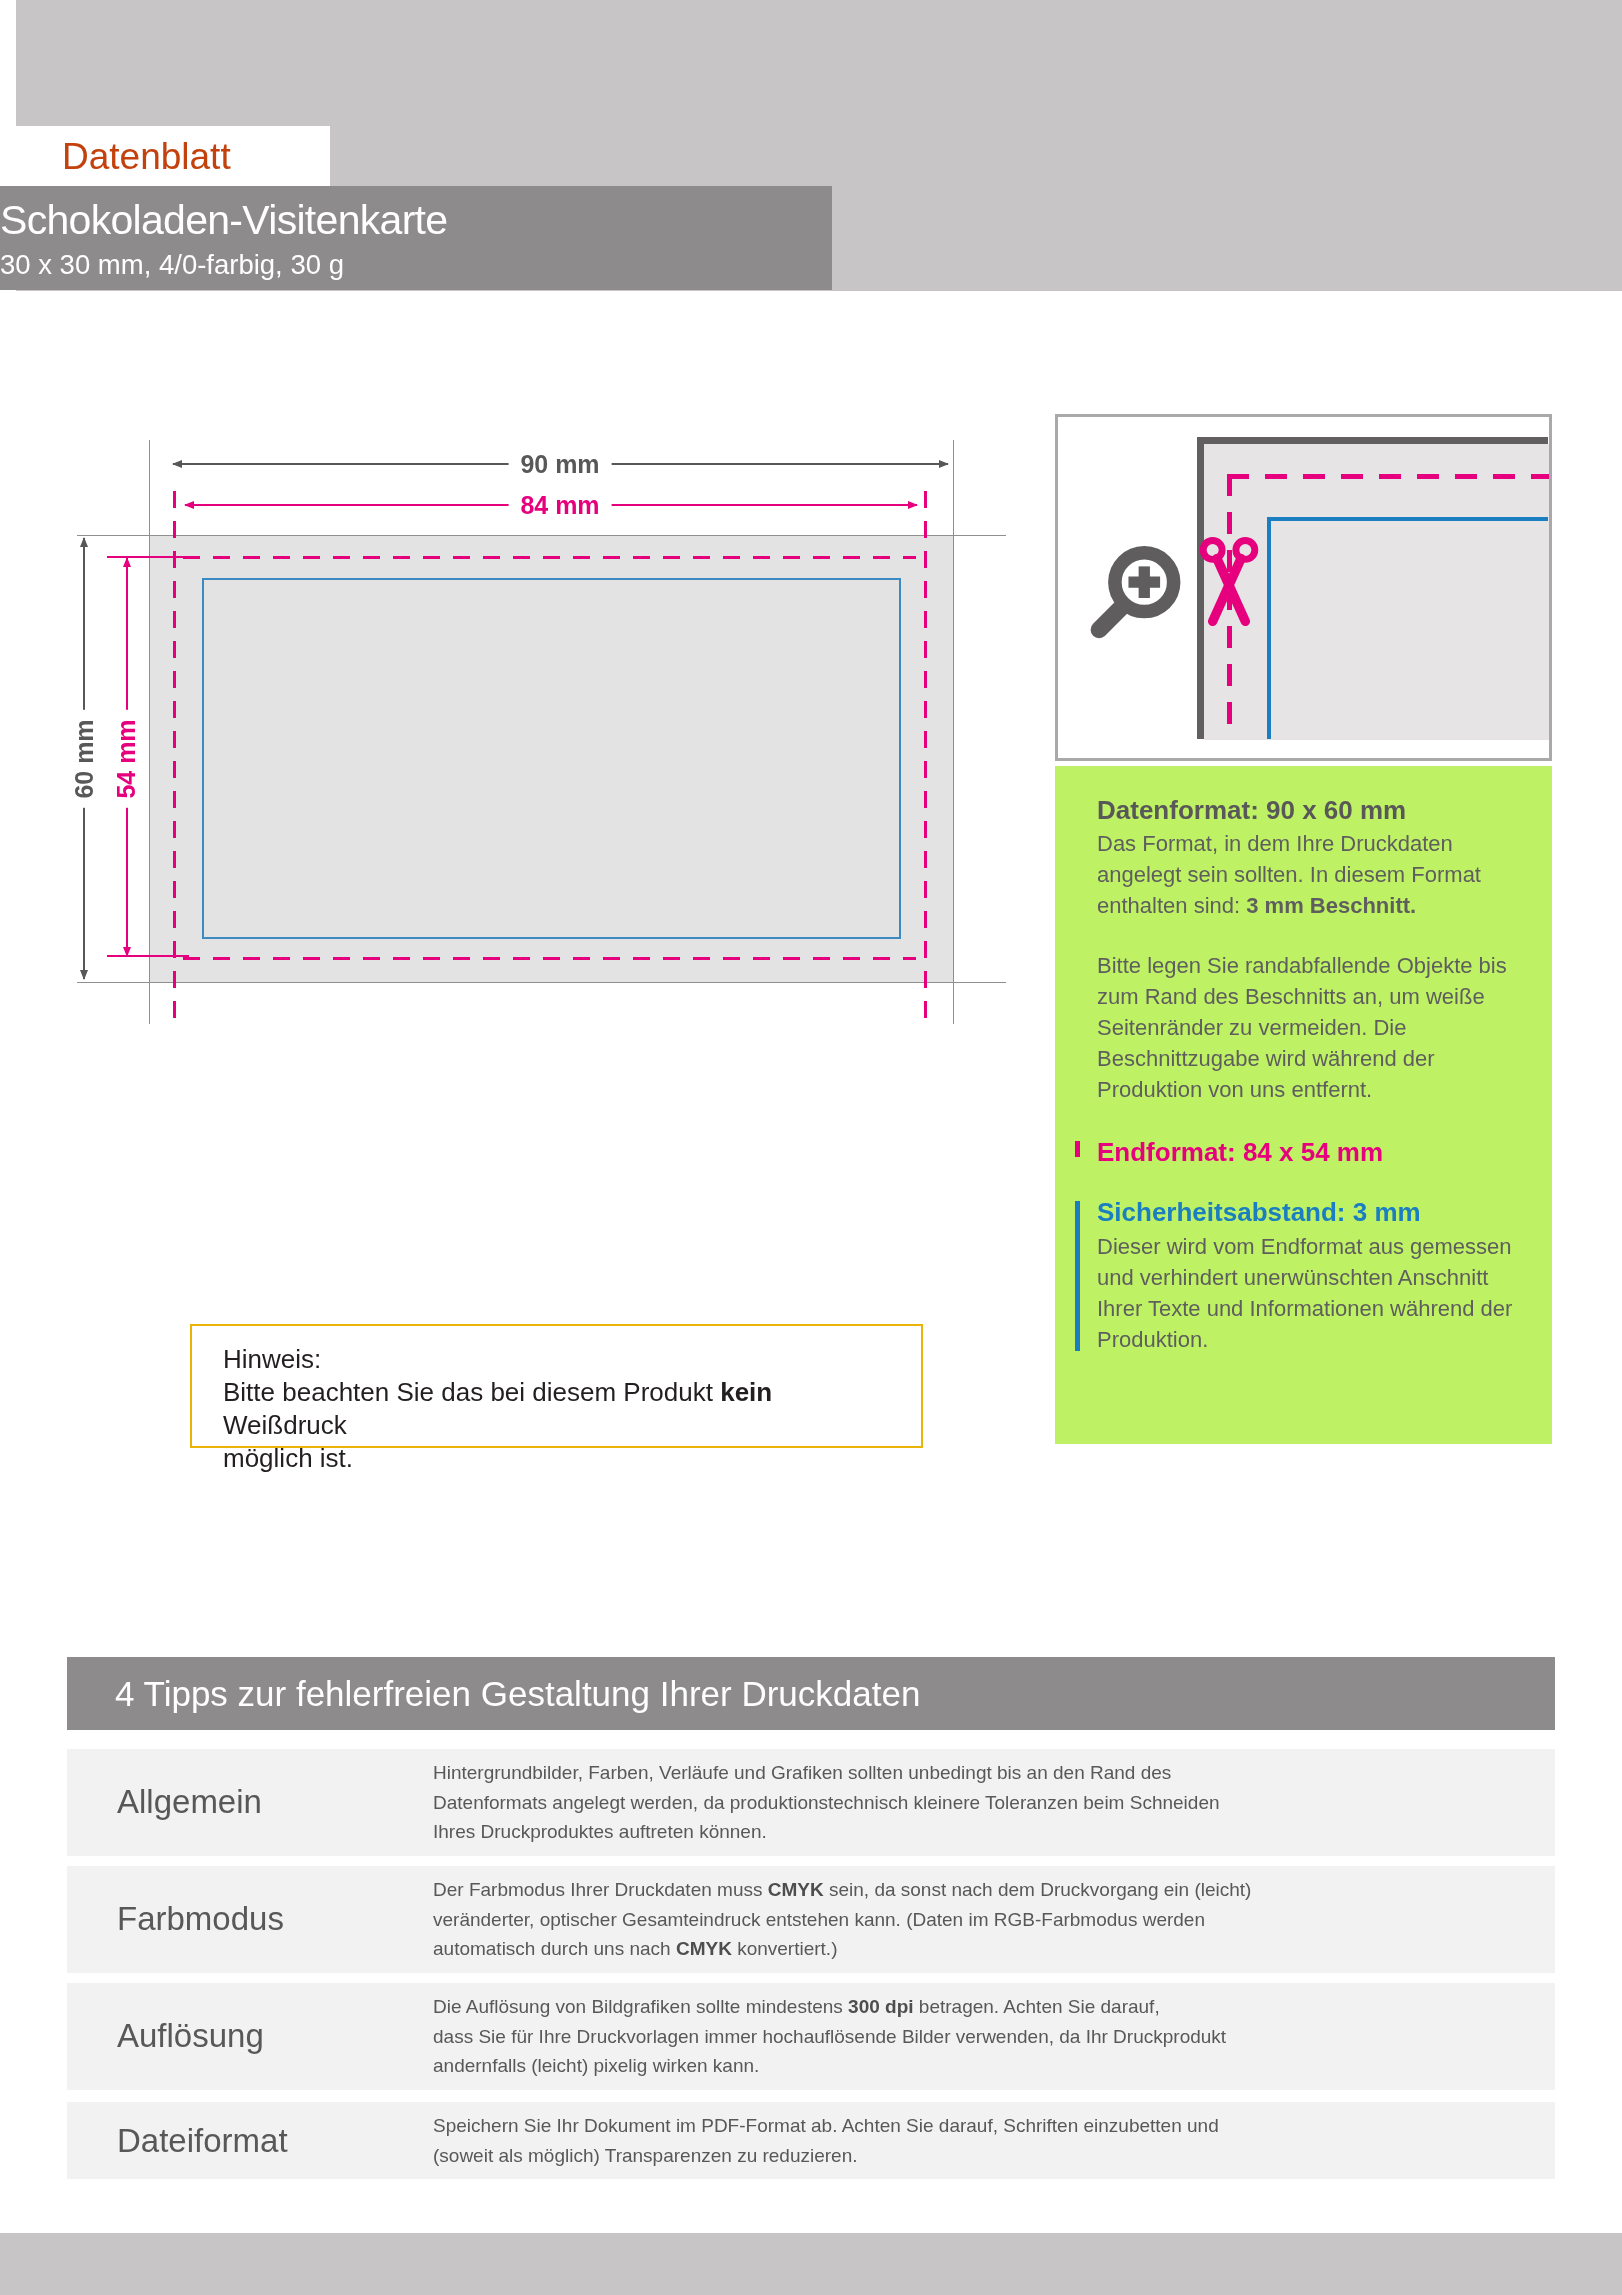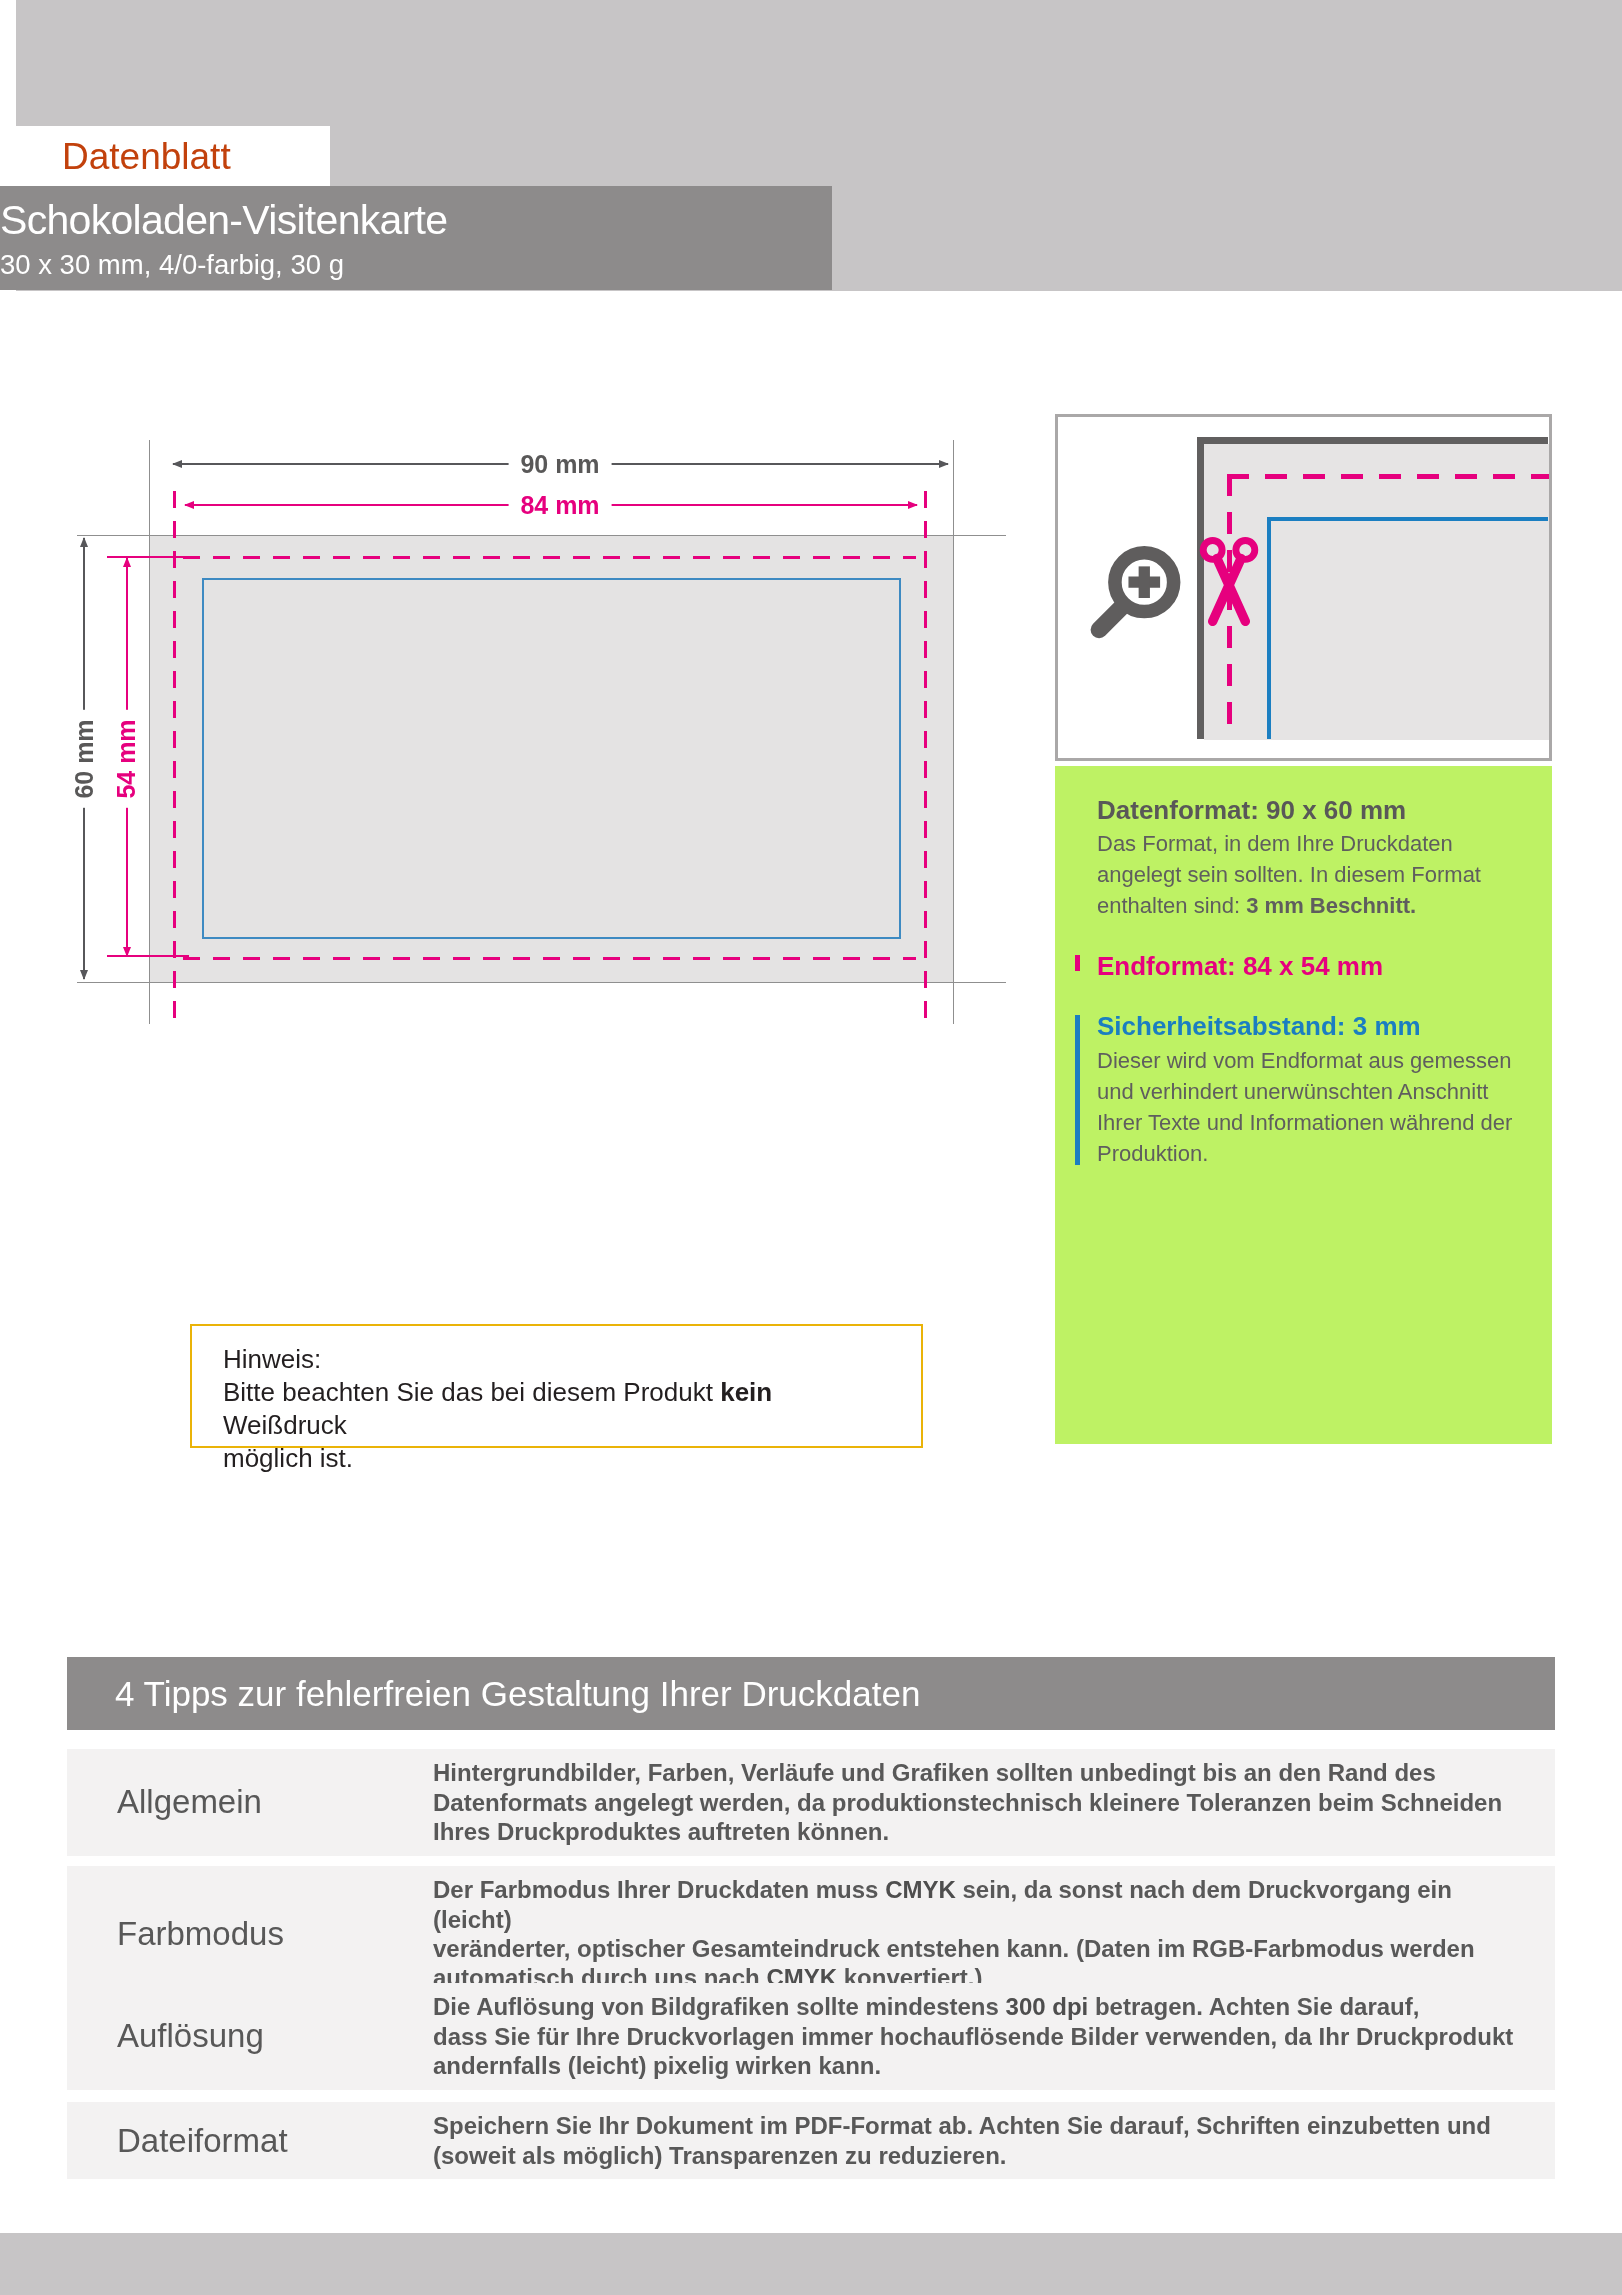--- a/index.html
+++ b/index.html
@@ -68,21 +68,21 @@
            border:2px solid #eab308;box-sizing:border-box;padding:17px 19.6px 0 31px;
            font-size:26px;line-height:33px;color:#231f20;}
   .hinweis .body{white-space:pre-wrap;}
 
   
   .tipshead{left:67px;top:1657px;width:1488px;height:73px;background:#8d8b8b;color:#ffffff;
             font-size:35px;line-height:73px;padding-left:48px;box-sizing:border-box;}
   .tiprow{left:67px;width:1488px;background:#f3f2f2;display:flex;align-items:center;box-sizing:border-box;
           padding:9.2px 0;}
   .tiprow .lab{flex:0 0 366px;padding-left:50px;font-size:33px;color:#585858;box-sizing:border-box;}
-  .tiprow .bod{flex:1;font-size:24px;line-height:29.4px;color:#585858;white-space:pre-wrap;padding-right:26px;font-weight:bold;}
+  .tiprow .bod{flex:1;font-size:19px;line-height:29.4px;color:#585858;white-space:pre-wrap;padding-right:26px;}
   .tiprow .bod b{color:#4e4e4e;}
   .row1{top:1749px;} .row2{top:1866px;} .row3{top:1983px;} .row4{top:2102px;}
 
   .footerband{left:0;top:2233px;width:1623px;height:63px;background:#c7c5c6;}
 </style>
 </head>
 <body>
 
 <div class="page">
 
@@ -141,20 +141,23 @@
     <circle cx="69" cy="17" r="11" fill="none" stroke="#e6007e" stroke-width="8"></circle>
     <path d="M36 27 L69 100" stroke="#e6007e" stroke-width="11" stroke-linecap="round" fill="none"></path>
     <path d="M64 27 L31 100" stroke="#e6007e" stroke-width="11" stroke-linecap="round" fill="none"></path>
   </svg>
 
   <div class="abs infopanel">
     <div class="iblock mb1">
       <h3 class="c-dark">Datenformat: 90 x 60 mm</h3>
       <p><span>Das Format, in dem Ihre Druckdaten angelegt sein sollten. In diesem Format enthalten sind: </span><b>3 mm Beschnitt.</b></p>
     </div>
+    <div class="iblock mb2">
+      <p>Bitte legen Sie randabfallende Objekte bis zum Rand des Beschnitts an, um weiße Seitenränder zu vermeiden. Die Beschnittzugabe wird während der Produktion von uns entfernt.</p>
+    </div>
     <div class="iblock mb3">
       <span class="accent dash"></span>
       <h3 class="c-mag">Endformat: 84 x 54 mm</h3>
     </div>
     <div class="iblock">
       <span class="accent solid"></span>
       <h3 class="c-blue">Sicherheitsabstand: 3 mm</h3>
       <p>Dieser wird vom Endformat aus gemessen und verhindert unerwünschten Anschnitt Ihrer Texte und Informationen während der Produktion.</p>
     </div>
   </div>

